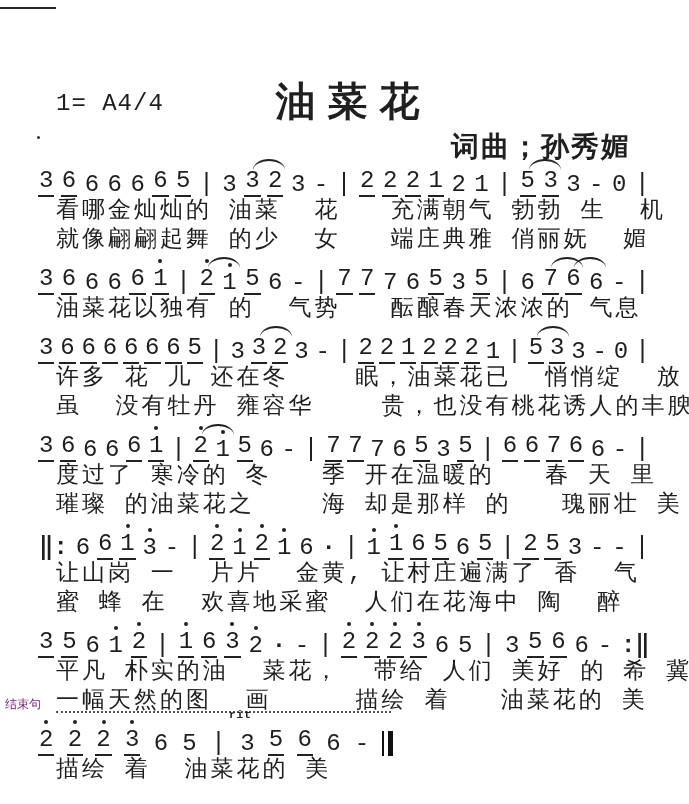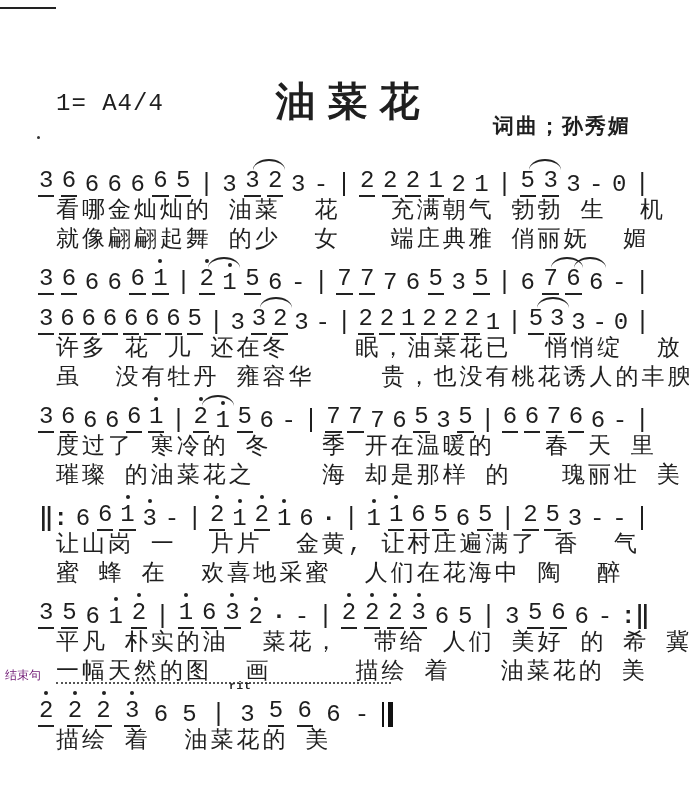--- a/index.html
+++ b/index.html
@@ -13,21 +13,21 @@
   }
   
   .topline{position:absolute;left:0;top:7px;width:56px;height:2px;background:#222;}
   .speck{position:absolute;left:37px;top:136px;width:3px;height:3px;background:#333;border-radius:50%;}
 
   
   .header{position:relative;height:158px;}
   .key-sig{position:absolute;left:56px;top:90px;font-size:24px;letter-spacing:1px;}
   .title{position:absolute;left:0;right:0;top:74px;text-align:center;
          font-size:40px;font-weight:bold;letter-spacing:12px;padding-left:18px;}
-  .credit{position:absolute;right:58px;top:112px;font-size:21px;font-weight:bold;letter-spacing:2px;}
+  .credit{position:absolute;right:58px;top:128px;font-size:28px;font-weight:bold;letter-spacing:2px;}
 
   
   .score{margin:0 38px;}
   .notation{
     display:flex;justify-content:space-between;align-items:flex-end;
     height:28px;padding-top:11px;margin-bottom:1px;
     font-size:24px;line-height:1.0;
   }
   .tk{position:relative;display:inline-block;padding:0 1px;}
   .tk.u{border-bottom:2px solid #222;padding-bottom:2px;}
@@ -118,20 +118,21 @@
         <span class="tk">3</span>
         <span class="tk u">5</span>
         <span class="tk bar">|</span>
         <span class="tk">6</span>
         <span class="tk u">7<i class="slur"></i></span>
         <span class="tk u">6<i class="slur"></i></span>
         <span class="tk">6</span>
         <span class="tk">-</span>
         <span class="tk bar">|</span>
       </div>
+      <div class="lyrics">油菜花以独有 的  气势   酝酿春天浓浓的 气息</div>
       <div class="notation">
         <span class="tk u">3</span>
         <span class="tk u">6</span>
         <span class="tk u">6</span>
         <span class="tk u">6</span>
         <span class="tk u">6</span>
         <span class="tk u">6</span>
         <span class="tk u">6</span>
         <span class="tk u">5</span>
         <span class="tk bar">|</span>

